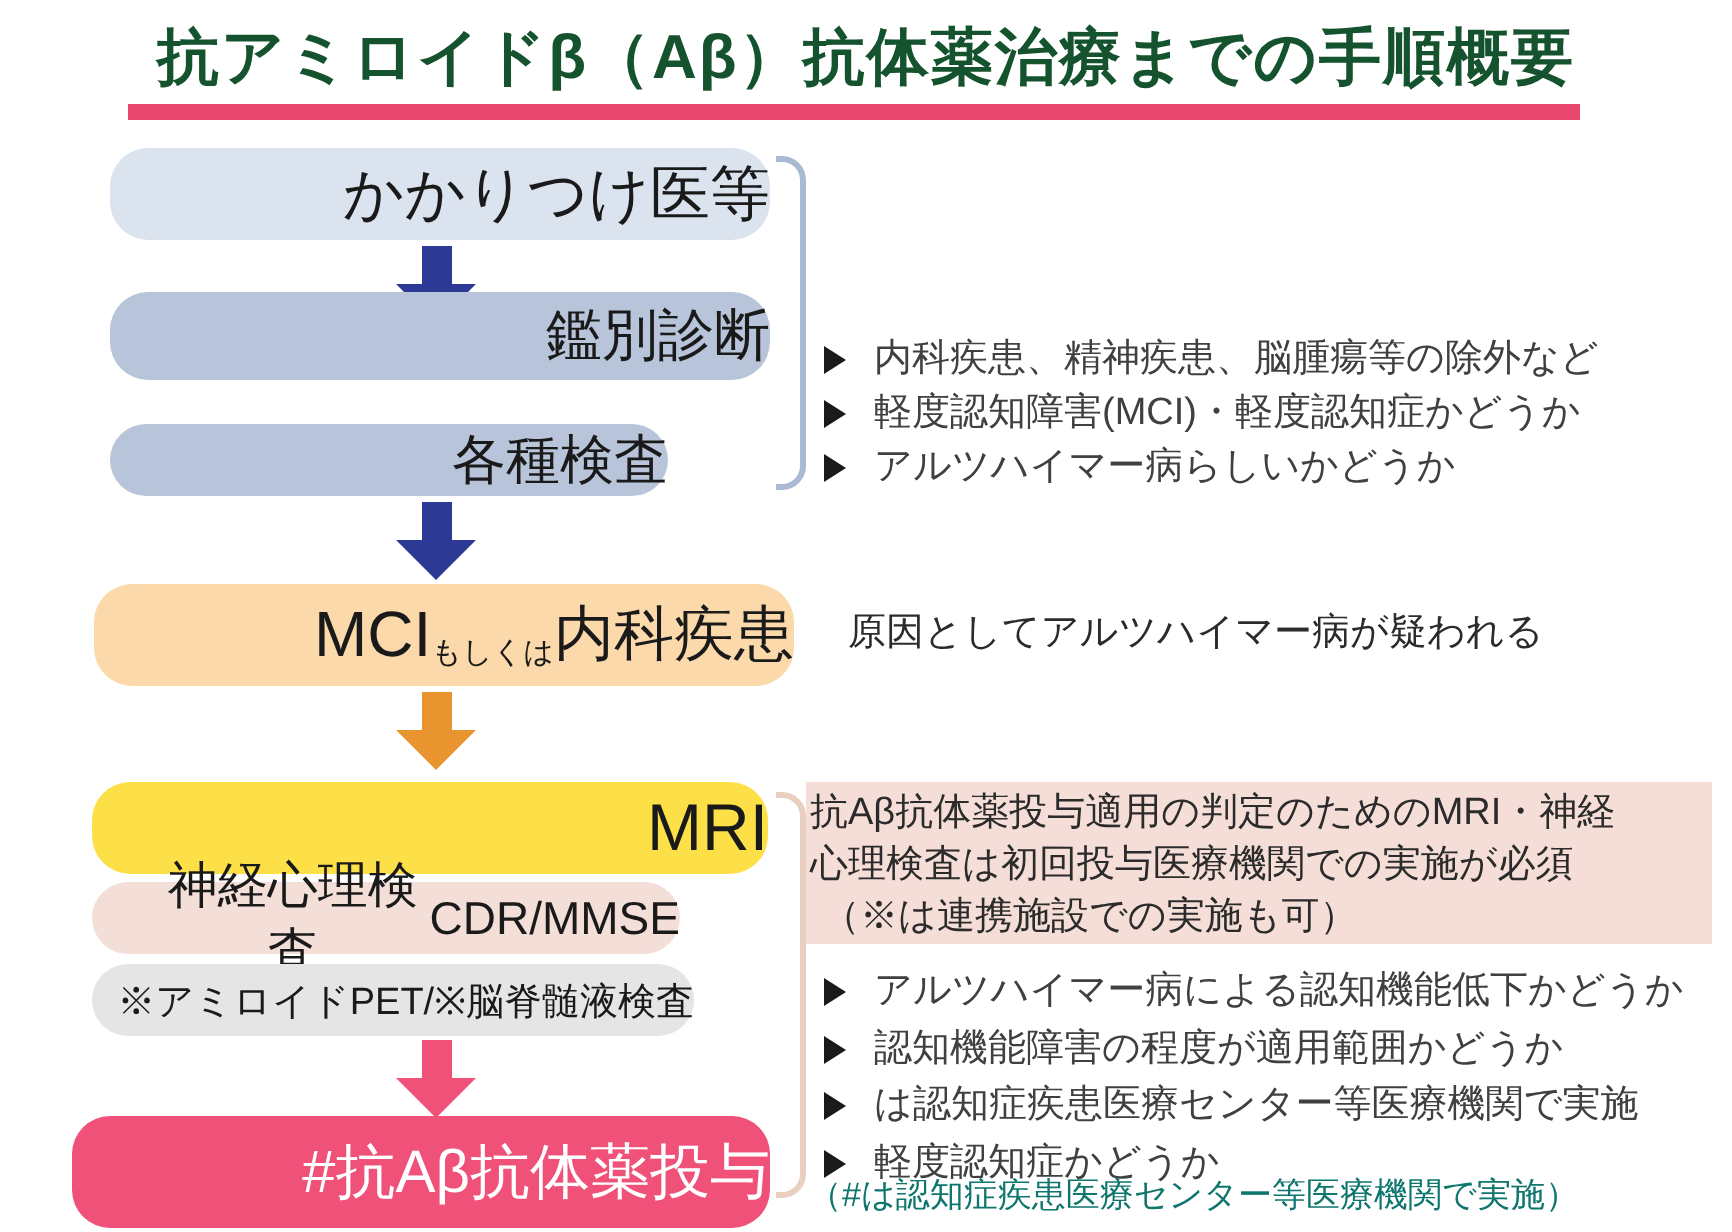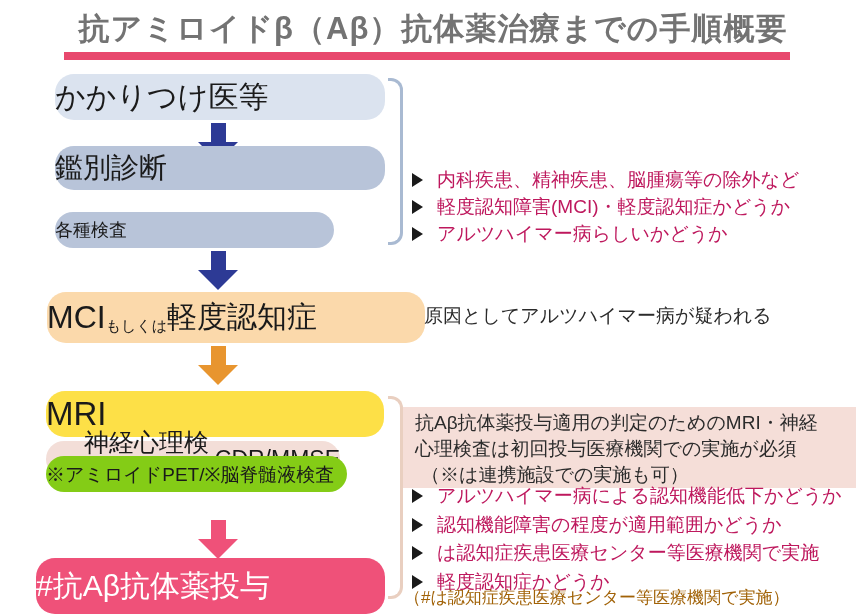--- a/index.html
+++ b/index.html
@@ -16,48 +16,48 @@
 
   
   .title {
     position: absolute;
     left: 0; right: 0;
     top: 8px;
     text-align: center;
     font-size: 31px;
     font-weight: 600;
     letter-spacing: 1px;
-    color: #737373;
+    color: #14532d;
   }
   .title-underline {
     position: absolute;
     left: 64px;
     top: 52px;
     width: 726px;
     height: 8px;
     background: #e8486d;
   }
 
   
   .flow-box {
     position: absolute;
     display: flex;
     align-items: center;
-    justify-content: flex-start;
+    justify-content: flex-end;
     text-align: center;
     font-weight: 500;
     border-radius: 19px;
   }
   .box-primary   { left: 55px; top: 74px;  width: 330px; height: 46px; background: #dbe3ef; font-size: 30px; }
   .box-diff      { left: 55px; top: 146px; width: 330px; height: 44px; background: #b8c4d9; font-size: 28px; }
-  .box-tests     { left: 55px; top: 212px; width: 279px; height: 36px; background: #b8c4d9; font-size: 18px; }
-  .box-mci       { left: 47px; top: 292px; width: 378px; height: 51px; background: #fbd9ab; }
+  .box-tests     { left: 55px; top: 212px; width: 279px; height: 36px; background: #b8c4d9; font-size: 27px; }
+  .box-mci       { left: 47px; top: 292px; width: 350px; height: 51px; background: #fbd9ab; }
   .box-mri       { left: 46px; top: 391px; width: 338px; height: 46px; background: #fde047; font-size: 33px; }
   .box-neuro     { left: 46px; top: 441px; width: 294px; height: 36px; background: #f3ded8; font-size: 25px; padding-left: 36px; }
-  .box-pet       { left: 46px; top: 456px; width: 301px; height: 36px; background: #84cc16; font-size: 19px; }
+  .box-pet       { left: 46px; top: 482px; width: 301px; height: 36px; background: #e5e5e5; font-size: 19px; }
   .box-treatment { left: 36px; top: 558px; width: 349px; height: 56px; background: #ef5179; font-size: 30px; color: #ffffff; }
 
   .mci-main   { font-size: 32px; font-weight: 500; }
   .mci-small  { font-size: 15px; font-weight: 500; align-self: flex-end; padding-bottom: 7px; }
   .mci-suffix { font-size: 30px; font-weight: 500; }
   .neuro-sub  { font-size: 23px; font-weight: 500; margin-left: 4px; }
 
   
   .down-arrow { position: absolute; width: 40px; }
   .down-arrow .stem { width: 15px; height: 19px; margin: 0 auto; }
@@ -95,48 +95,47 @@
   }
   .note-2 {
     position: absolute;
     left: 424px; top: 303px;
     font-size: 19px;
     color: #2b2b2b;
   }
   .bullet-list { position: absolute; left: 412px; }
   .bullets-1 { top: 166px; }
   .bullets-2 { top: 482px; }
-  .bullet-row { display: flex; align-items: flex-start; font-size: 19px; color: #be185d; }
+  .bullet-row { display: flex; align-items: flex-start; font-size: 19px; color: #404040; }
   .bullets-1 .bullet-row { line-height: 27px; }
   .bullets-2 .bullet-row { line-height: 28.5px; }
   .bullet-icon {
     width: 0; height: 0;
     border-top: 7px solid transparent;
     border-bottom: 7px solid transparent;
     border-left: 11px solid #1a1a1a;
     margin-top: 7px;
     margin-right: 14px;
     flex: 0 0 auto;
   }
   .highlight-box {
     position: absolute;
     left: 403px; top: 391px; width: 453px; height: 81px;
     background: #f5ded8;
     font-size: 19px;
     line-height: 26px;
     color: #2b2b2b;
-    padding: 3px 12px;
-    margin-top: 16px;
+    padding: 3px 2px;
   }
   .highlight-box .indent { padding-left: 6px; }
   .footnote {
     position: absolute;
     left: 404px; top: 586px;
     font-size: 17px;
-    color: #a16207;
+    color: #0f766e;
   }
 </style>
 </head>
 <body>
 
 <div class="canvas">
 
   <div class="title">抗アミロイドβ（Aβ）抗体薬治療までの手順概要</div>
   <div class="title-underline"></div>
 
@@ -158,21 +157,21 @@
   </div>
 
   <div class="down-arrow arrow-blue arrow-2">
     <div class="stem"></div>
       <div class="head"></div>
   </div>
 
   <div class="flow-box box-mci">
     <span class="mci-main">MCI</span>
     <span class="mci-small">もしくは</span>
-    <span class="mci-suffix">軽度認知症</span>
+    <span class="mci-suffix">内科疾患</span>
   </div>
 
   <div class="down-arrow arrow-orange arrow-3">
     <div class="stem"></div>
       <div class="head"></div>
   </div>
 
   <div class="flow-box box-mri">
     <span>MRI</span>
   </div>

